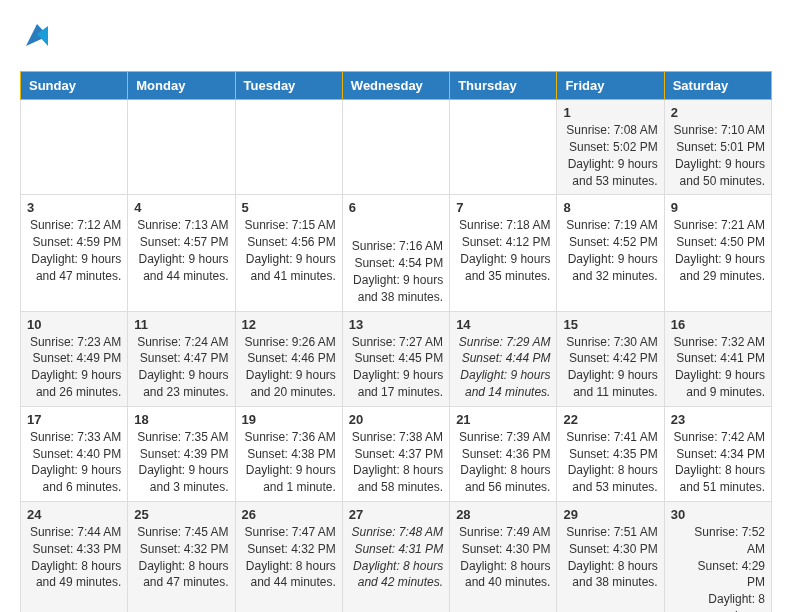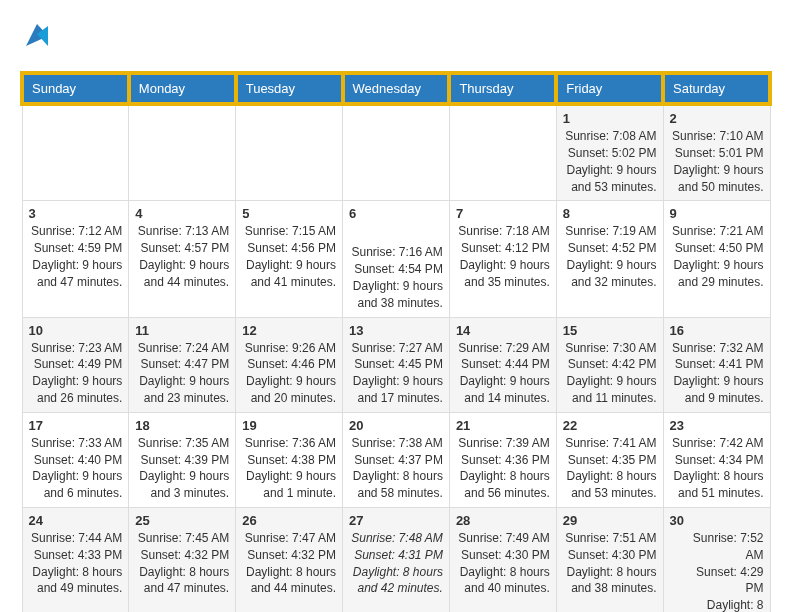--- a/index.html
+++ b/index.html
@@ -48,22 +48,22 @@
       width: 100%;
       border-collapse: collapse;
       table-layout: fixed;
     }
     .calendar th {
       background-color: #2b7bbf;
       color: #fff;
       text-align: left;
       padding: 6px 8px;
       font-size: 13px;
-      font-weight: normal;
-      border: 4px solid #eab308;
+      font-weight: bold;
+      border: 1px solid #eab308;
     }
     .calendar td {
       vertical-align: top;
       padding: 5px 6px;
       border: 1px solid #ddd;
       font-size: 11px;
       color: #333;
       height: 88px;
       background: #fff;
     }
@@ -222,21 +222,21 @@
         </td>
         <td>
           <span class="day-number">13</span>
           <div class="day-info" style="white-space: pre-line;">Sunrise: 7:27 AM
 Sunset: 4:45 PM
 Daylight: 9 hours
 and 17 minutes.</div>
         </td>
         <td>
           <span class="day-number">14</span>
-          <div class="day-info" style="white-space: pre-line;">Sunrise: 7:29 AM
+          <div class="day-info" style="white-space: pre-line; font-style: italic;">Sunrise: 7:29 AM
 Sunset: 4:44 PM
 Daylight: 9 hours
 and 14 minutes.</div>
         </td>
         <td>
           <span class="day-number">15</span>
           <div class="day-info" style="white-space: pre-line;">Sunrise: 7:30 AM
 Sunset: 4:42 PM
 Daylight: 9 hours
 and 11 minutes.</div>

